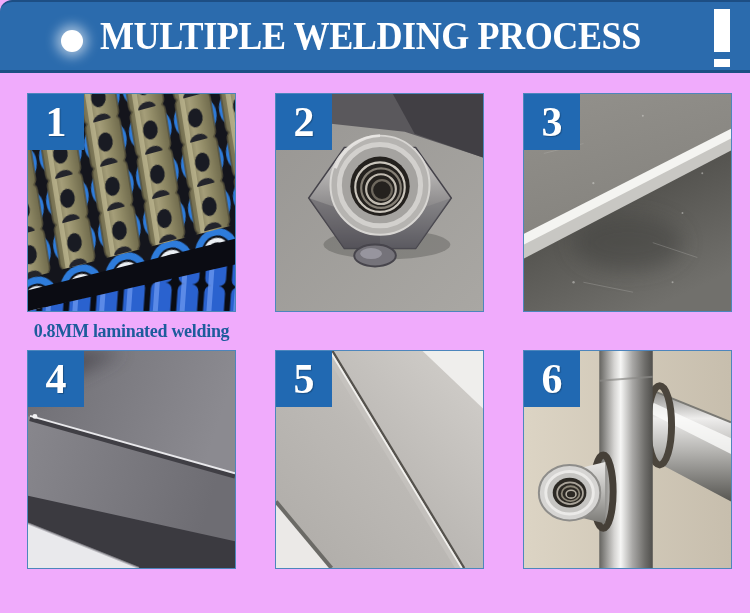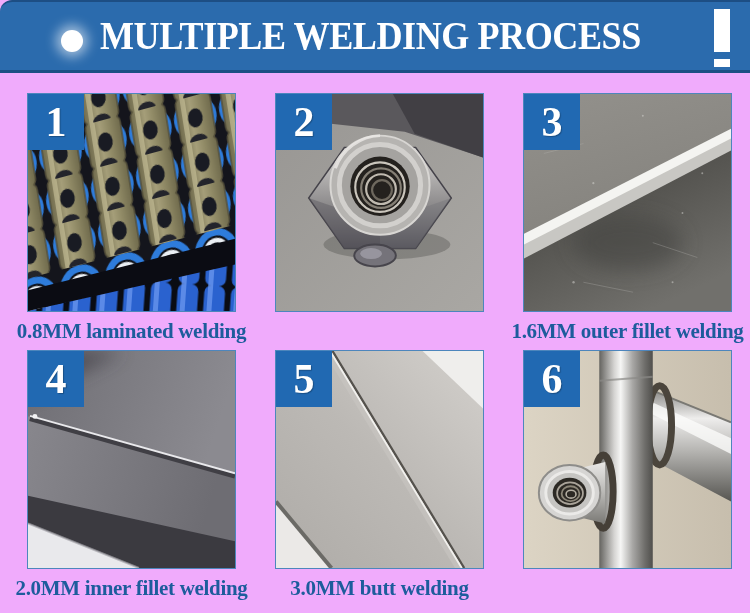--- a/index.html
+++ b/index.html
@@ -24,21 +24,21 @@
         grid-template-columns:209px 209px 209px;column-gap:39px;}
   figure.panel{margin:0;width:209px;height:257px;}
   .photo{position:relative;width:209px;height:219px;border:1px solid #4d86bc;box-sizing:border-box;
          overflow:hidden;background:#888;}
   .photo svg{display:block;width:100%;height:100%;}
   .badge{position:absolute;left:0;top:0;width:56px;height:56px;background:#2169b2;
          display:flex;align-items:center;justify-content:center;}
   .badge span{color:#fff;font-size:42px;font-weight:bold;line-height:1;
          text-shadow:1px 1px 1px rgba(0,0,0,.25);}
   figcaption{height:38px;display:flex;align-items:center;justify-content:center;
-         color:#1d5c9c;font-size:21px;font-weight:bold;letter-spacing:-.3px;white-space:nowrap;}
+         color:#1d5c9c;font-size:18px;font-weight:bold;letter-spacing:-.3px;white-space:nowrap;}
 </style>
 </head>
 <body>
 
 <div class="page">
 
   <header class="banner">
     <span class="dot"></span>
     <h1>MULTIPLE WELDING PROCESS</h1>
     <span class="excl">
@@ -161,21 +161,20 @@
           <g stroke="#b5b4b0" stroke-width=".8" opacity=".4">
             <line x1="20" y1="60" x2="60" y2="50"></line>
               <line x1="130" y1="150" x2="175" y2="165"></line>
             <line x1="60" y1="190" x2="110" y2="200"></line>
           </g>
         </svg>
         <span class="badge">
             <span>3</span>
           </span>
       </div>
-      <figcaption>1.6MM outer fillet welding</figcaption>
     </figure>
 
     <figure class="panel">
       <div class="photo">
         <svg viewBox="0 0 209 219" preserveAspectRatio="none">
           <defs>
             <linearGradient id="p4t" x1="0" y1="0" x2="1" y2=".2">
               <stop offset="0" stop-color="#6f6e74"></stop>
                 <stop offset="1" stop-color="#8b8a90"></stop>
             </linearGradient>
@@ -194,21 +193,20 @@
           <line x1="2" y1="65.5" x2="209" y2="123.5" stroke="#e9e9ec" stroke-width="2"></line>
           <circle cx="7" cy="66" r="2.5" fill="#f2f2f4"></circle>
           <polygon points="0,146 209,192 209,219 112,219 0,174" fill="#3b3a40"></polygon>
           <polygon points="0,174 112,219 0,219" fill="#e9e9ec"></polygon>
           <line x1="0" y1="174" x2="112" y2="219" stroke="#a6a5ab" stroke-width="2" opacity=".7"></line>
         </svg>
         <span class="badge">
             <span>4</span>
           </span>
       </div>
-      <figcaption>2.0MM inner fillet welding</figcaption>
     </figure>
 
     <figure class="panel">
       <div class="photo">
         <svg viewBox="0 0 209 219" preserveAspectRatio="none">
           <defs>
             <linearGradient id="p5g" x1="0" y1="1" x2="1" y2="0">
               <stop offset="0" stop-color="#aeaba7"></stop>
                 <stop offset=".5" stop-color="#bcb9b5"></stop>
               <stop offset="1" stop-color="#d3d0cc"></stop>
@@ -220,21 +218,20 @@
           <polygon points="0,152 56,219 0,219" fill="#ebe9e7"></polygon>
           <line x1="0" y1="152" x2="56" y2="219" stroke="#6b6a66" stroke-width="4"></line>
           <line x1="53" y1="0" x2="186" y2="219" stroke="#c9c6c2" stroke-width="9" opacity=".6"></line>
           <line x1="57" y1="0" x2="190" y2="219" stroke="#55524d" stroke-width="2.4"></line>
           <line x1="54.5" y1="0" x2="187.5" y2="219" stroke="#f1f0ed" stroke-width="1.8"></line>
         </svg>
         <span class="badge">
             <span>5</span>
           </span>
       </div>
-      <figcaption>3.0MM butt welding</figcaption>
     </figure>
 
     <figure class="panel">
       <div class="photo">
         <svg viewBox="0 0 209 219" preserveAspectRatio="none">
           <defs>
             <linearGradient id="p6bg" x1="0" y1="0" x2="1" y2="0">
               <stop offset="0" stop-color="#dcd4c4"></stop>
                 <stop offset="1" stop-color="#c7bead"></stop>
             </linearGradient>

